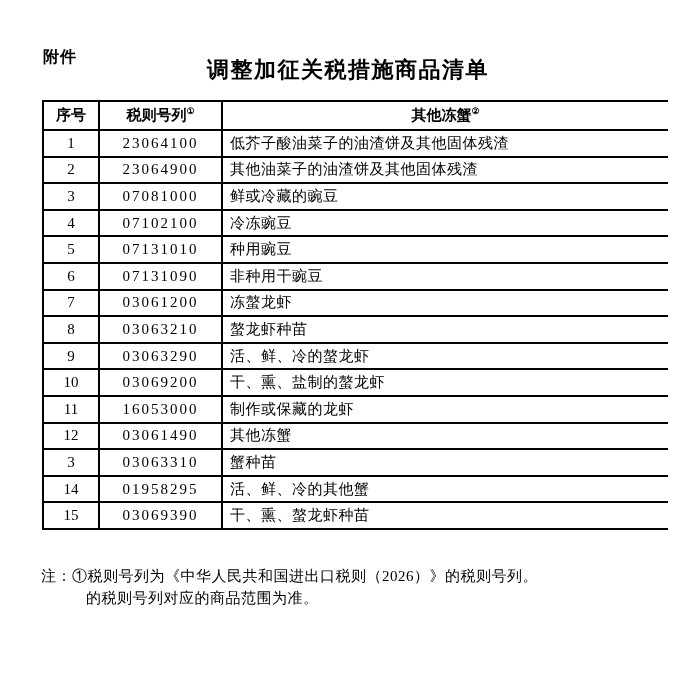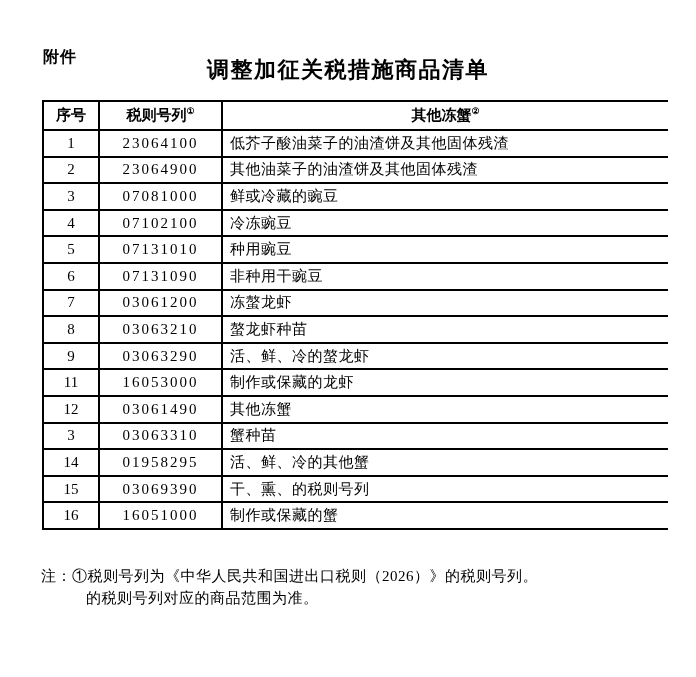--- a/index.html
+++ b/index.html
@@ -148,20 +148,25 @@
           <td class="cell-no">8</td>
           <td class="cell-code">03063210</td>
           <td class="cell-name">螯龙虾种苗</td>
         </tr>
         <tr>
           <td class="cell-no">9</td>
           <td class="cell-code">03063290</td>
           <td class="cell-name">活、鲜、冷的螯龙虾</td>
         </tr>
         <tr>
+          <td class="cell-no">10</td>
+          <td class="cell-code">03069200</td>
+          <td class="cell-name">干、熏、盐制的螯龙虾</td>
+        </tr>
+        <tr>
           <td class="cell-no">11</td>
           <td class="cell-code">16053000</td>
           <td class="cell-name">制作或保藏的龙虾</td>
         </tr>
         <tr>
           <td class="cell-no">12</td>
           <td class="cell-code">03061490</td>
           <td class="cell-name">其他冻蟹</td>
         </tr>
         <tr>
@@ -170,26 +175,21 @@
           <td class="cell-name">蟹种苗</td>
         </tr>
         <tr>
           <td class="cell-no">14</td>
           <td class="cell-code">01958295</td>
           <td class="cell-name">活、鲜、冷的其他蟹</td>
         </tr>
         <tr>
           <td class="cell-no">15</td>
           <td class="cell-code">03069390</td>
-          <td class="cell-name">干、熏、的税则号列</td>
-        </tr>
-        <tr>
-          <td class="cell-no">16</td>
-          <td class="cell-code">16051000</td>
-          <td class="cell-name">制作或保藏的蟹</td>
+          <td class="cell-name">干、熏、螯龙虾种苗</td>
         </tr>
       </tbody>
   </table>
 
   <div class="notes">
     <div class="note-line-1">注：①税则号列为《中华人民共和国进出口税则（2026）》的税则号列。</div>
     <div class="note-line-3">的税则号列对应的商品范围为准。</div>
   </div>
 
 </div>

